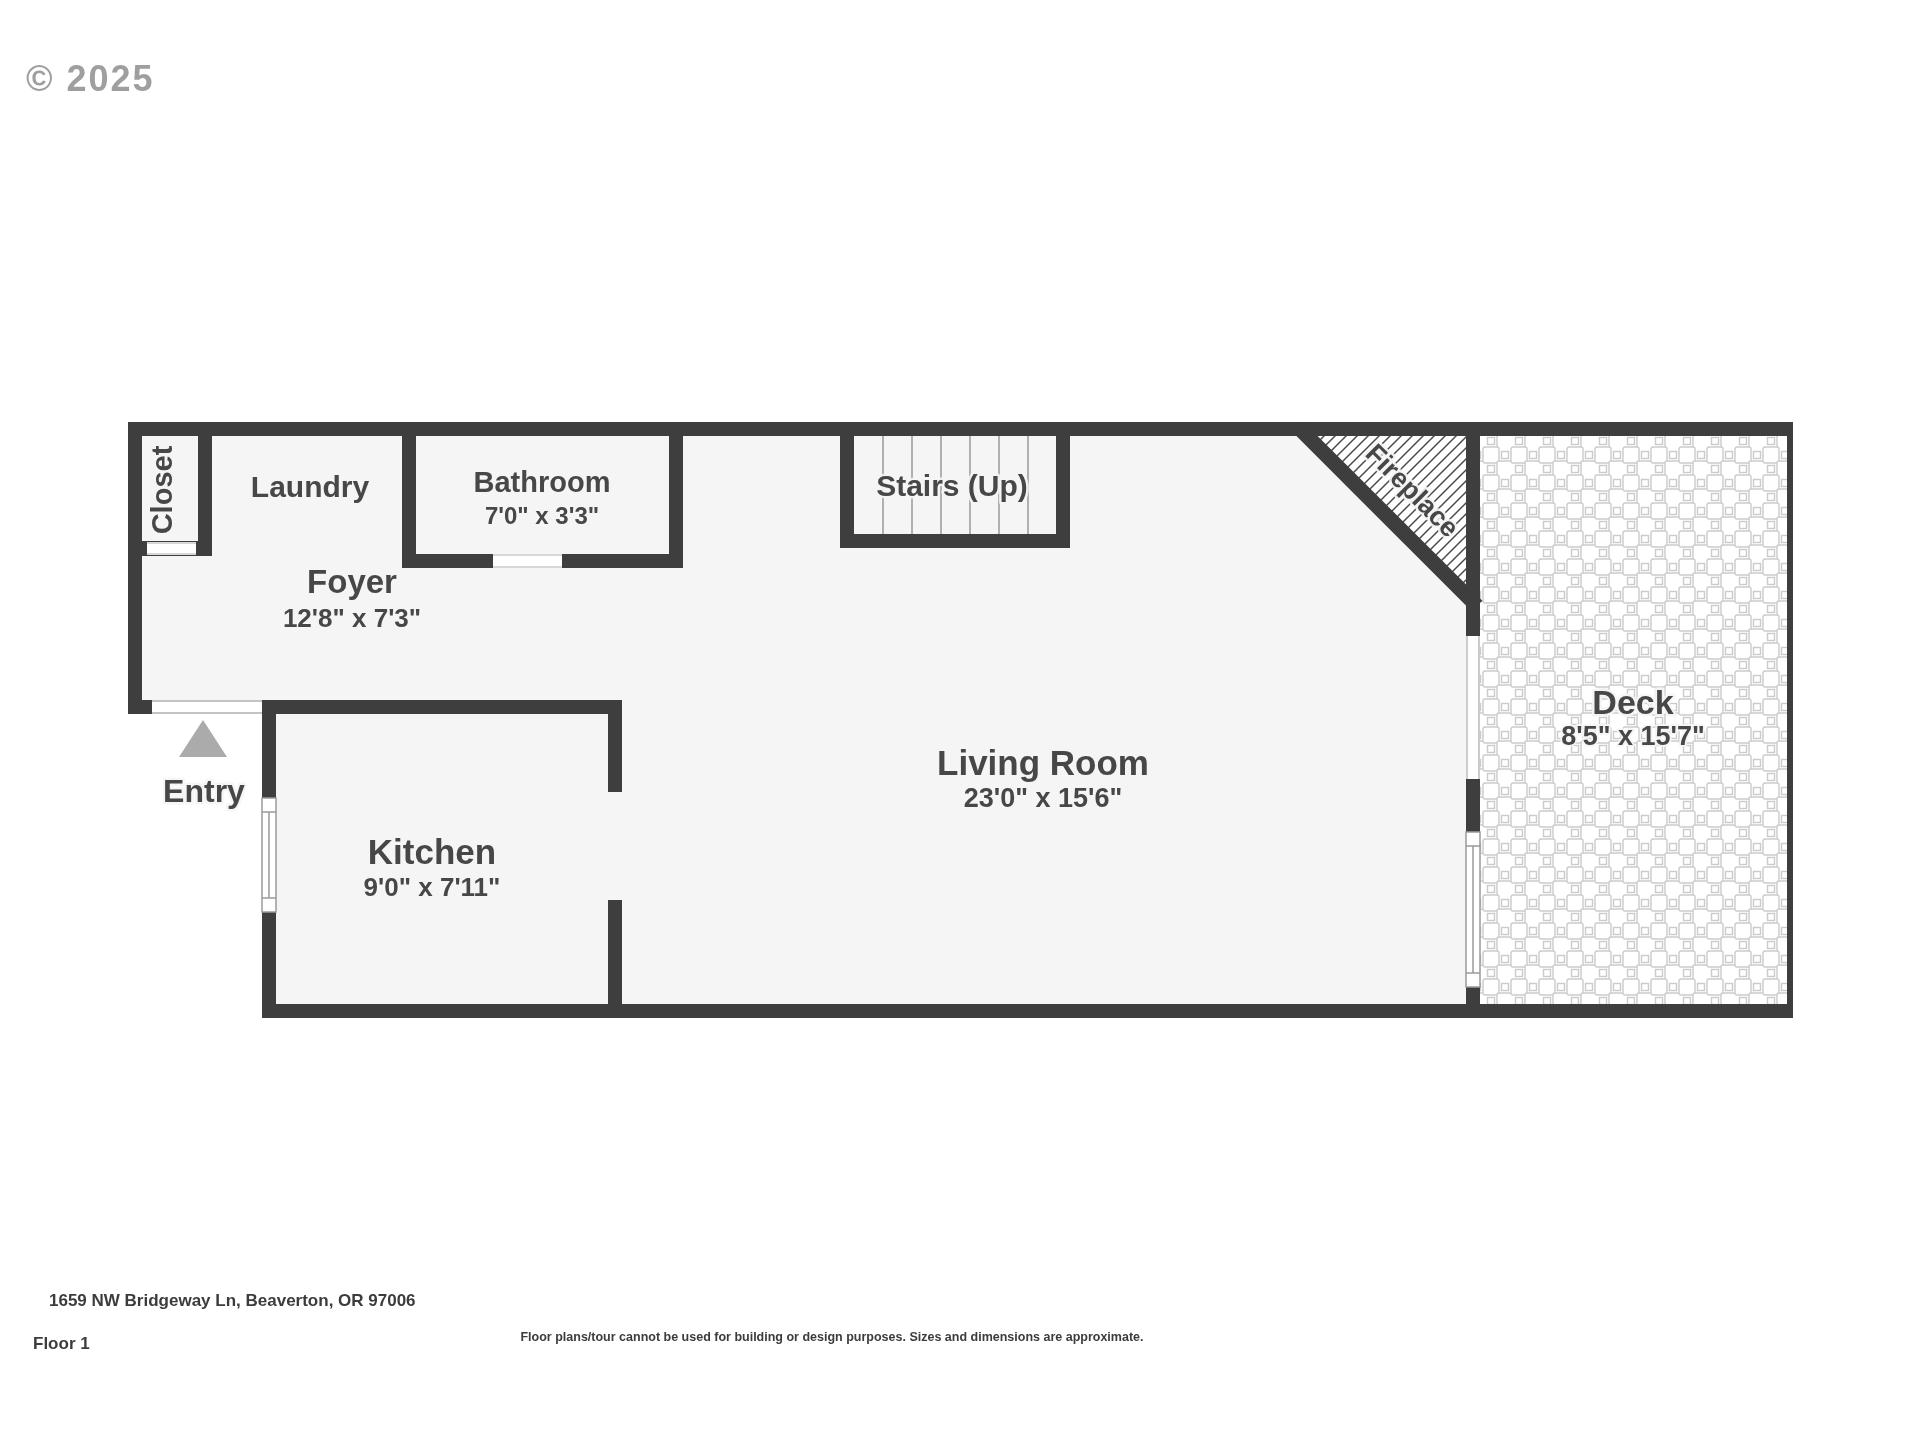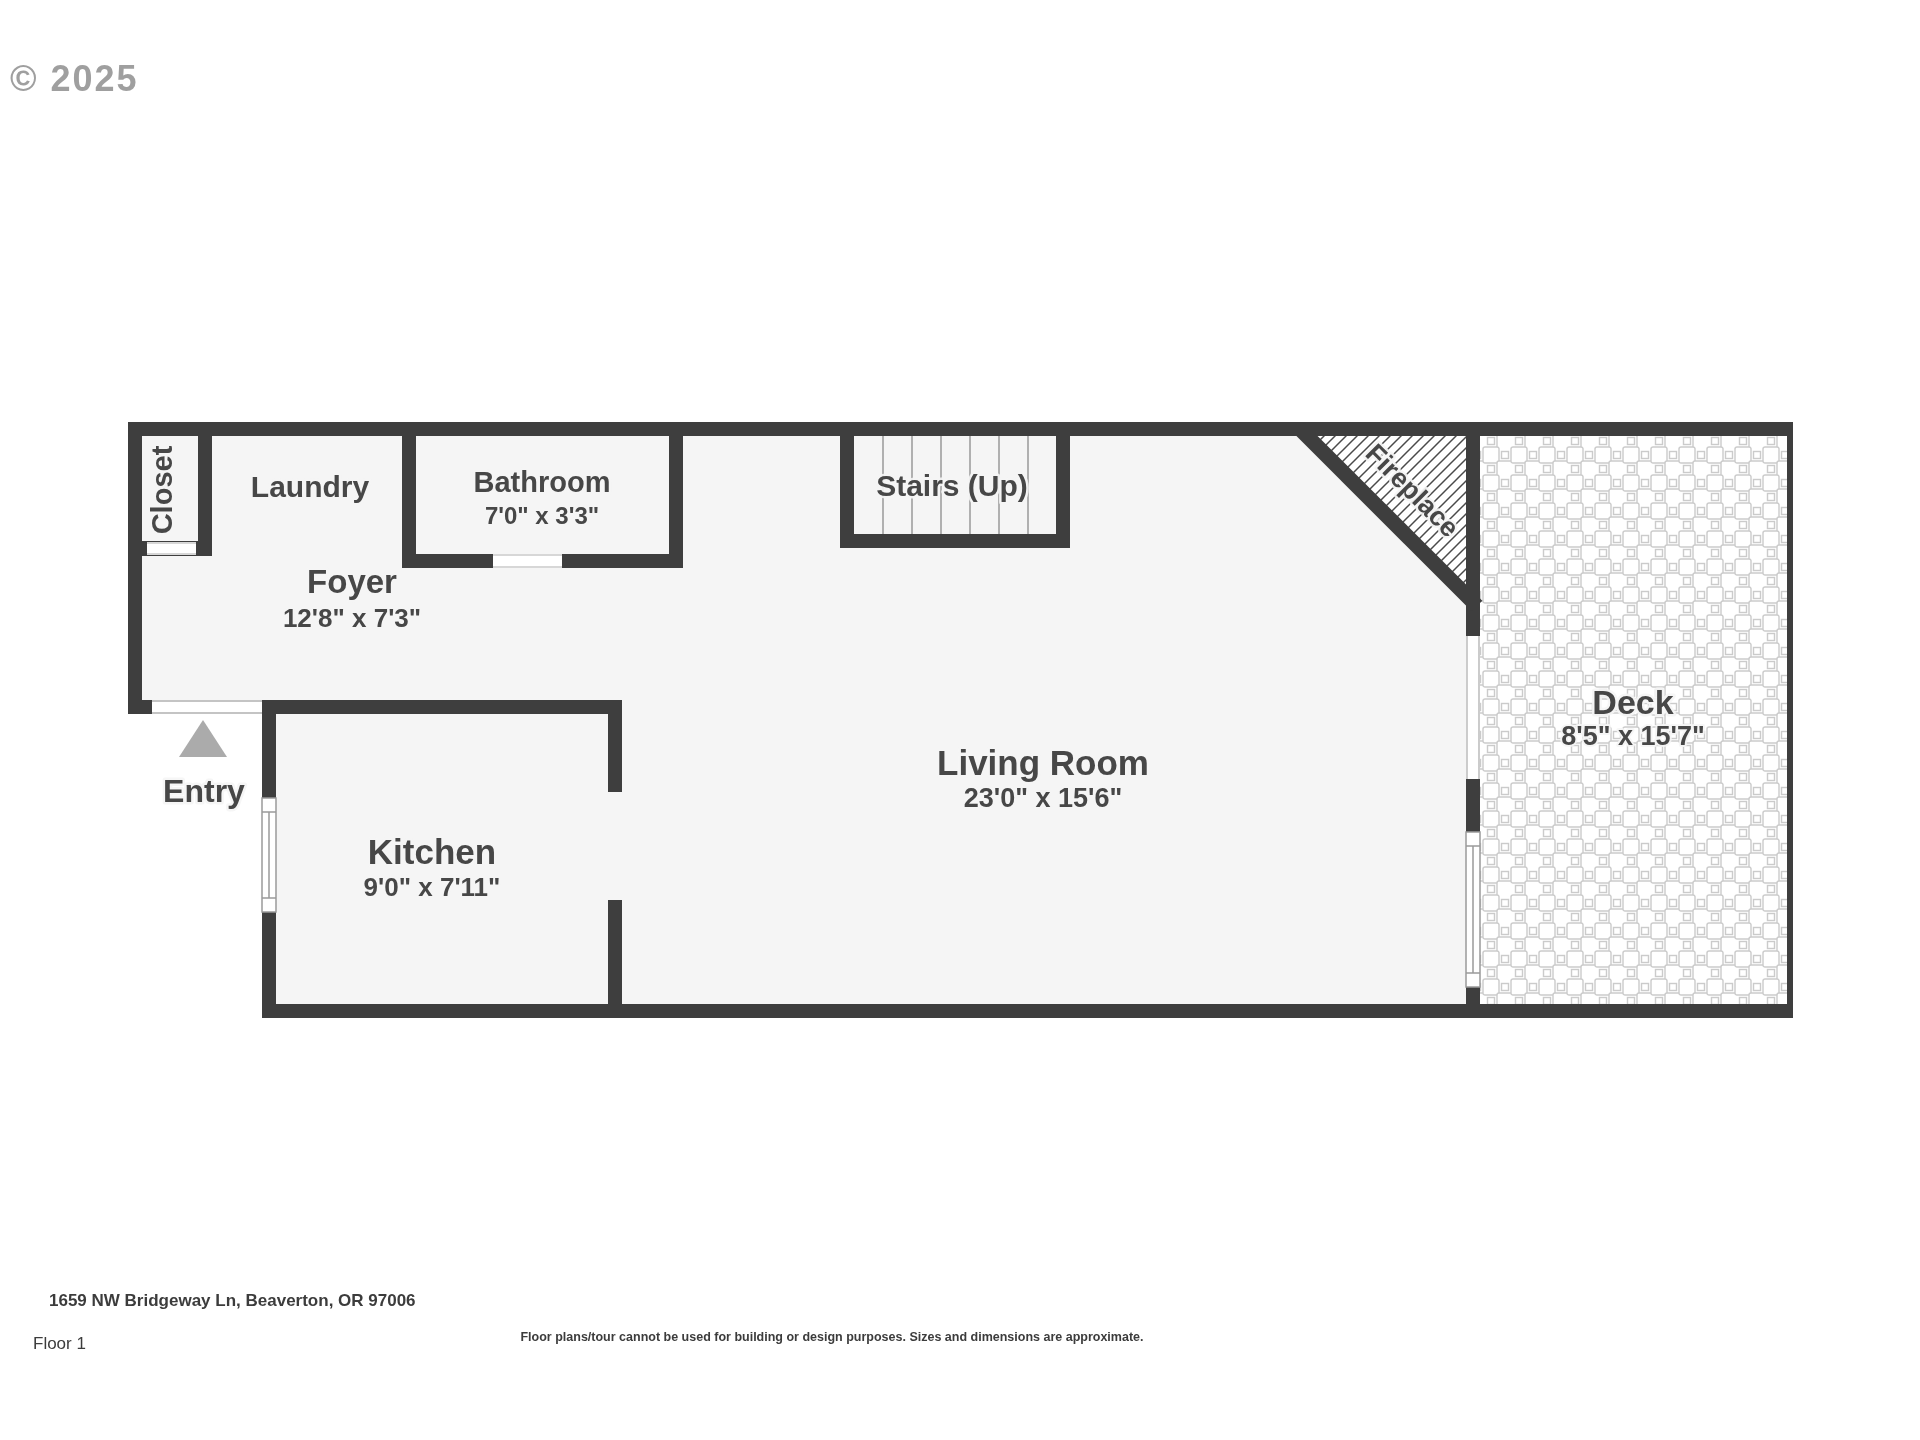--- a/index.html
+++ b/index.html
@@ -10,21 +10,21 @@
   }
   .page {
     position: relative;
     width: 1920px;
     height: 1440px;
     background: #ffffff;
     overflow: hidden;
   }
   .watermark {
     position: absolute;
-    left: 10px;
+    left: 26px;
     top: 58px;
     font-size: 36px;
     font-weight: 700;
     color: #8f8f8f;
     letter-spacing: 2px;
     opacity: 0.85;
   }
   .plan-svg {
     position: absolute;
     left: 0;
@@ -59,21 +59,21 @@
     font-size: 17px;
     font-weight: 700;
     color: #3c3c3c;
     margin-left: 16px;
   }
   .footer-floor {
     position: absolute;
     left: 33px;
     top: 1334px;
     font-size: 17px;
-    font-weight: 400;
+    font-weight: 700;
     color: #3c3c3c;
   }
   .footer-disclaimer {
     position: absolute;
     left: 0;
     top: 1330px;
     width: 1664px;
     text-align: center;
     font-size: 12.5px;
     font-weight: 700;

